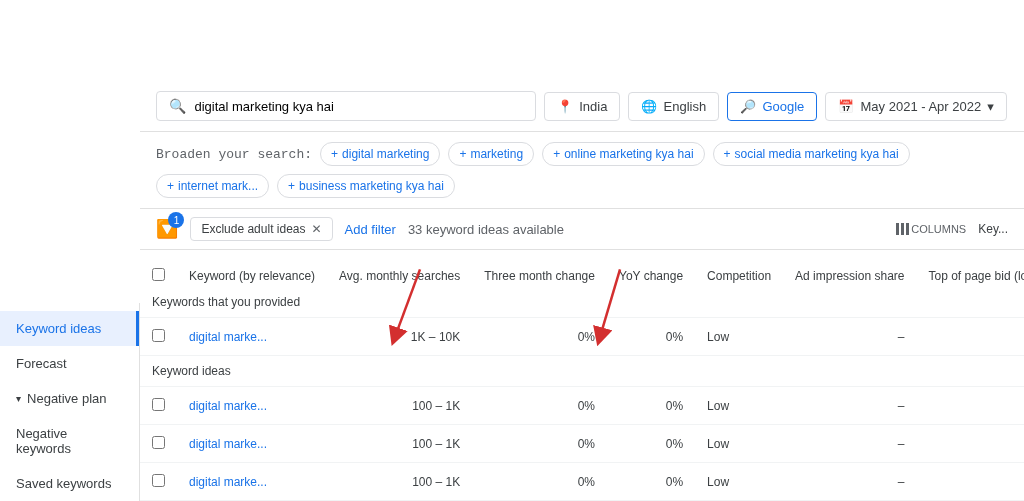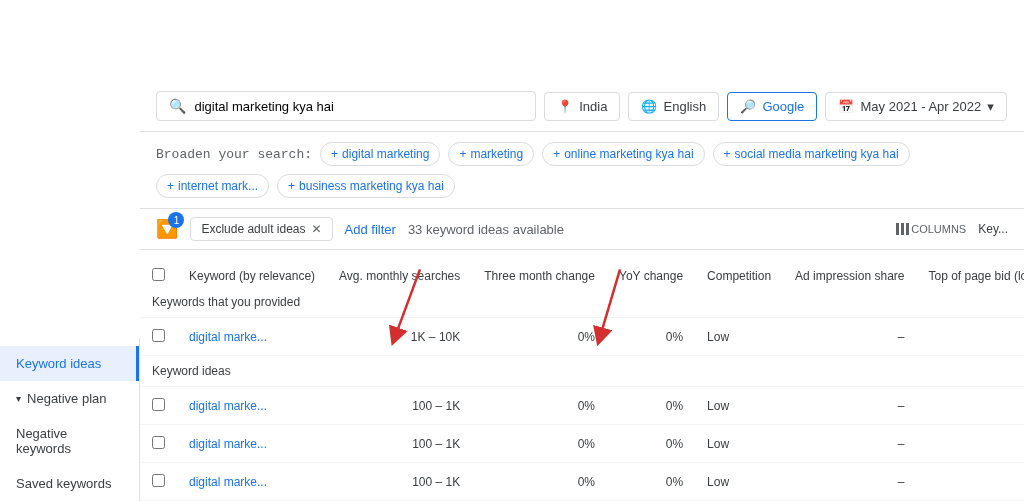--- a/index.html
+++ b/index.html
@@ -61,20 +61,23 @@
 </head>
 <body>
 
 <div class="app-container">
 
   <div class="sidebar">
     <div class="sidebar-item active">
       <span>Keyword ideas</span>
     </div>
     <div class="sidebar-item">
+      <span>Forecast</span>
+    </div>
+    <div class="sidebar-item">
       <span class="chevron">▾</span>
       <span>Negative plan</span>
     </div>
     <div class="sidebar-item">
       <span>Negative keywords</span>
     </div>
     <div class="sidebar-item">
       <span>Saved keywords</span>
     </div>
   </div>

